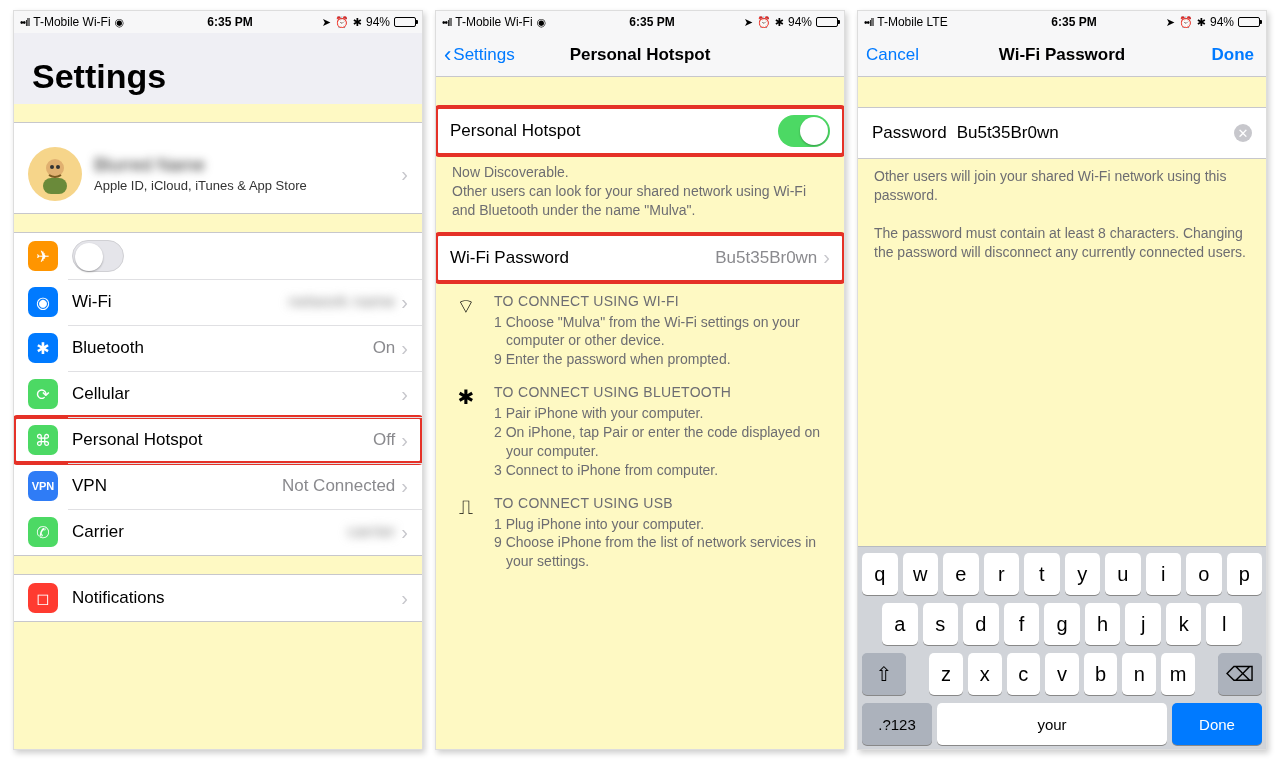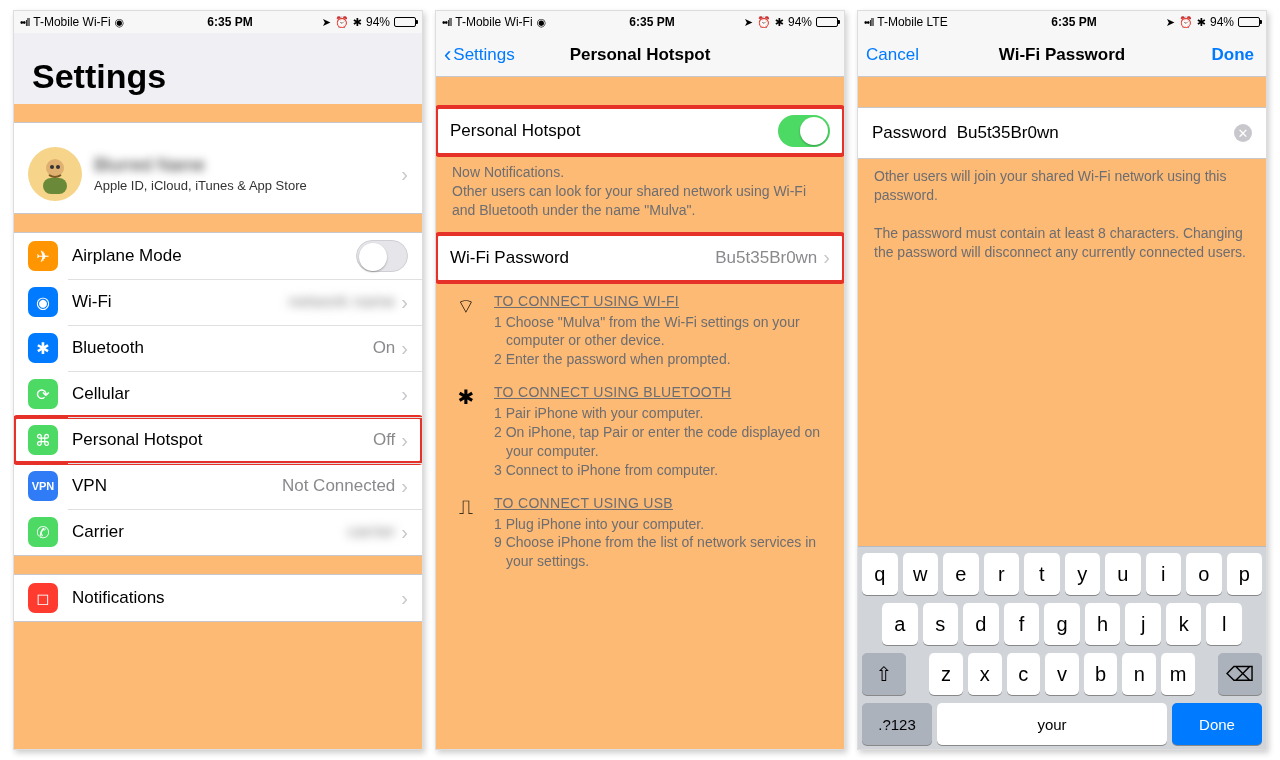--- a/index.html
+++ b/index.html
@@ -7,21 +7,21 @@
     font-family: -apple-system, "Helvetica Neue", Helvetica, Arial, sans-serif;
     background: #ffffff;
     padding: 10px;
     display: flex;
     gap: 12px;
     justify-content: center;
   }
   .phone {
     width: 410px;
     height: 740px;
-    background: #fdba74;
+    background: #fef9c3;
     border: 1px solid #ddd;
     box-shadow: 2px 3px 6px rgba(0,0,0,0.2);
     overflow: hidden;
     display: flex;
     flex-direction: column;
     position: relative;
   }
   
   .status-bar {
     height: 22px;
@@ -100,21 +100,21 @@
     outline: 4px solid #e53127;
     outline-offset: -2px;
     border-radius:3px;
   }
   
   .footer-text { padding:8px 16px; font-size:14px; color:#6d6d72; line-height:1.35;}
   
   .inst-block { display:flex; padding:10px 16px 4px 16px; gap:14px; }
   .inst-icon { width:28px; display:flex; justify-content:center; color:#000; font-size:20px; padding-top:2px;}
   .inst-text { flex:1; font-size:14px; color:#6d6d72; line-height:1.35;}
-  .inst-text .title { text-transform:uppercase; letter-spacing:0.3px; display:block; margin-bottom:2px;text-decoration:underline;}
+  .inst-text .title { text-transform:uppercase; letter-spacing:0.3px; display:block; margin-bottom:2px;}
   .inst-text ol { list-style:none; padding:0;}
   .inst-text li { text-indent:-12px; padding-left:12px; }
   
   .avatar {
     width:54px; height:54px; border-radius:50%; background:#f6d58a;
     display:flex; align-items:center; justify-content:center; margin-right:12px; overflow:hidden;
   }
   .avatar svg{ width:48px; height:48px;}
   .profile-cell { min-height:78px;margin-top:12px; }
   .profile-text .name { font-size:18px; filter:blur(4px); color:#333; }
@@ -187,21 +187,20 @@
         <div class="name">Blurred Name</div>
         <div class="sub">Apple ID, iCloud, iTunes &amp; App Store</div>
       </div>
       <span class="chevron">›</span>
     </div>
   </div>
 
   <div class="group">
     <div class="cell">
       <div class="icon-box ic-orange">✈</div>
-      <div class="cell-label">Airplane Mode</div>
       <div class="toggle off">
           <div class="knob"></div>
         </div>
     </div>
     <div class="cell">
       <div class="icon-box ic-blue">◉</div>
       <div class="cell-label">Wi-Fi</div>
       <div class="cell-value blurred">network name</div>
       <span class="chevron">›</span>
     </div>
@@ -271,39 +270,39 @@
 
   <div class="group highlight-box" style="margin-top:30px">
     <div class="cell noicon">
       <div class="cell-label">Personal Hotspot</div>
       <div class="toggle on">
           <div class="knob"></div>
         </div>
     </div>
   </div>
   <div class="footer-text">
-    <span>Now Notifications.</span><br>
+    <span>Now Discoverable.</span><br>
     <span>Other users can look for your shared network using Wi-Fi and Bluetooth under the name "Mulva".</span>
   </div>
 
   <div class="group highlight-box" style="margin-top:6px">
     <div class="cell noicon">
       <div class="cell-label">Wi-Fi Password</div>
       <div class="cell-value">Bu5t35Br0wn</div>
       <span class="chevron">›</span>
     </div>
   </div>
 
   <div class="inst-block">
     <div class="inst-icon">⌔</div>
     <div class="inst-text">
       <span class="title">TO CONNECT USING WI-FI</span>
       <ol>
         <li>1 Choose "Mulva" from the Wi-Fi settings on your computer or other device.</li>
-        <li>2 Enter the password when prompted.</li>
+        <li>9 Enter the password when prompted.</li>
       </ol>
     </div>
   </div>
 
   <div class="inst-block">
     <div class="inst-icon">✱</div>
     <div class="inst-text">
       <span class="title">TO CONNECT USING BLUETOOTH</span>
       <ol>
         <li>1 Pair iPhone with your computer.</li>

